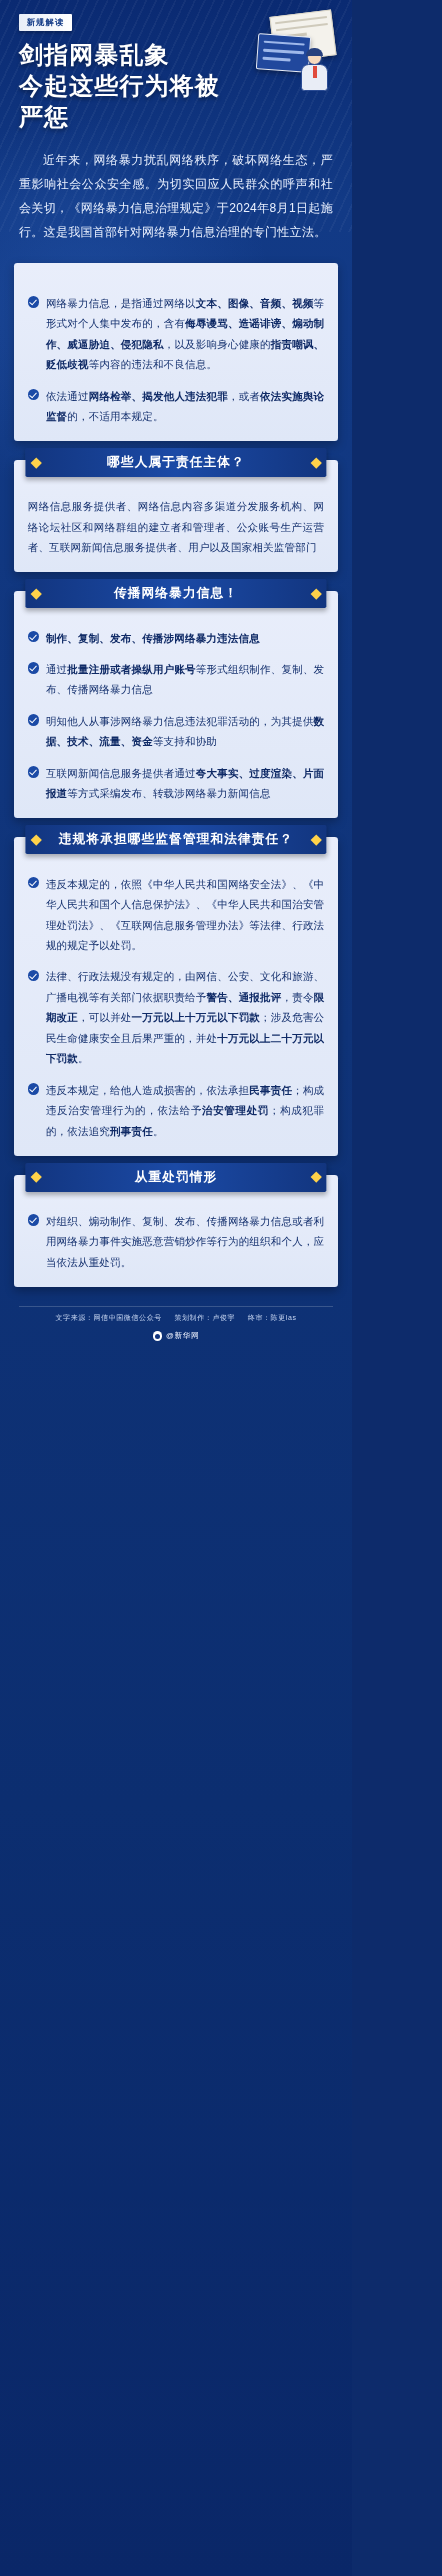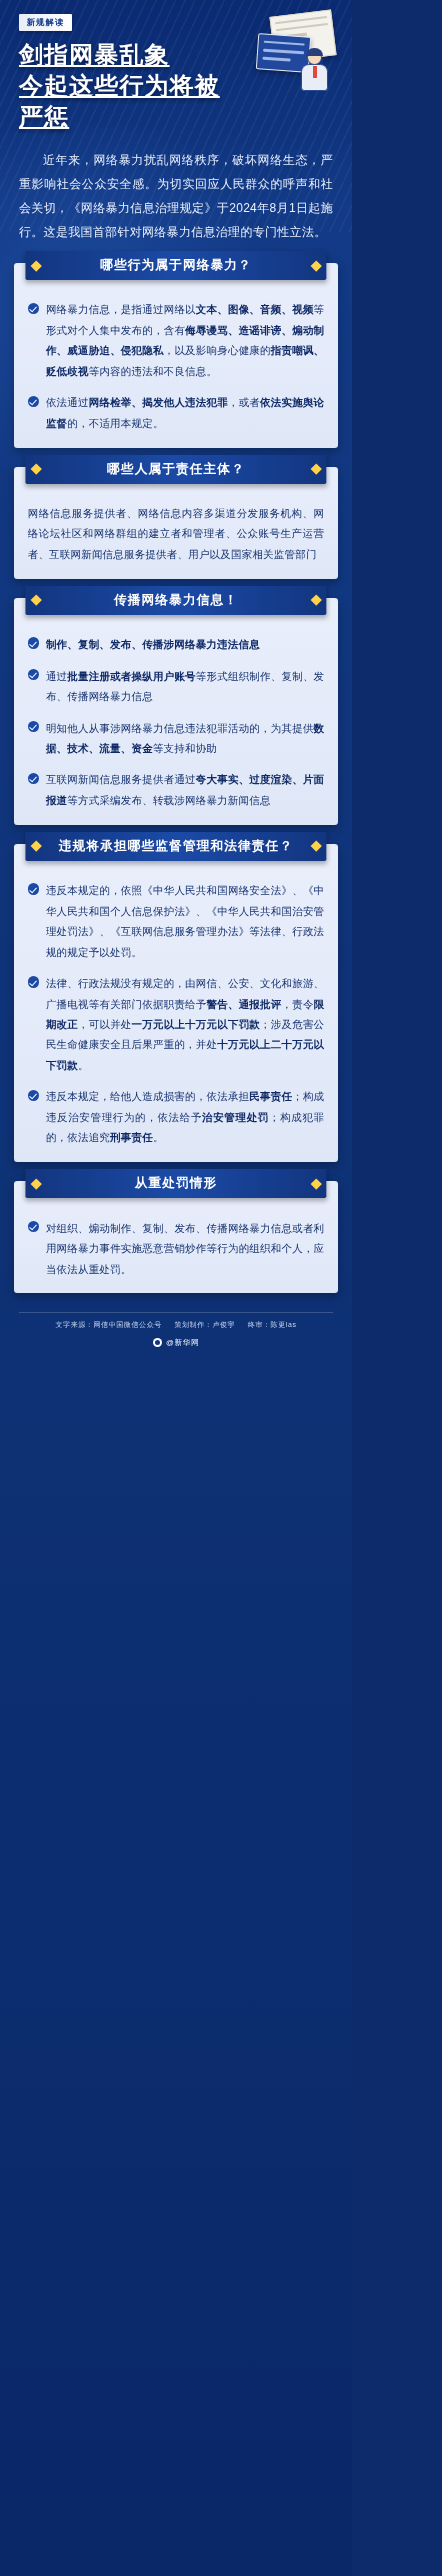--- a/index.html
+++ b/index.html
@@ -56,21 +56,20 @@
     max-width: 309px;
   }
   .headline .line {
     display: block;
     font-size: 24px;
     line-height: 1.28;
     font-weight: bold;
     color: #ffffff;
     letter-spacing: 1.1px;
     text-shadow: 0 1.7px 4.4px rgba(0,0,0,0.4);
-    text-decoration: underline;
   }
   .headline .line.accent {
     color: #ffffff;
   }
   
   .illus {
     position: absolute;
     right: 13.3px;
     top: 10px;
     width: 83px;
@@ -293,21 +292,20 @@
     <div class="headline">
       <span class="line">剑指网暴乱象</span>
       <span class="line">今起这些行为将被</span>
       <span class="line accent">严惩</span>
     </div>
   </div>
 
   <p class="intro">近年来，网络暴力扰乱网络秩序，破坏网络生态，严重影响社会公众安全感。为切实回应人民群众的呼声和社会关切，《网络暴力信息治理规定》于2024年8月1日起施行。这是我国首部针对网络暴力信息治理的专门性立法。</p>
 
   <div class="card">
-    <div class="card-title">哪些行为属于网络暴力？</div>
     <div class="item">
       <span class="check"></span>
       <div class="txt">
         网络暴力信息，是指通过网络以<b>文本、图像、音频、视频</b>等形式对个人集中发布的，含有<b>侮辱谩骂、造谣诽谤、煽动制作、威逼胁迫、侵犯隐私</b>，以及影响身心健康的<b>指责嘲讽、贬低歧视</b>等内容的违法和不良信息。
       </div>
     </div>
     <div class="item">
       <span class="check"></span>
       <div class="txt">
         依法通过<b>网络检举、揭发他人违法犯罪</b>，或者<b>依法实施舆论监督</b>的，不适用本规定。

